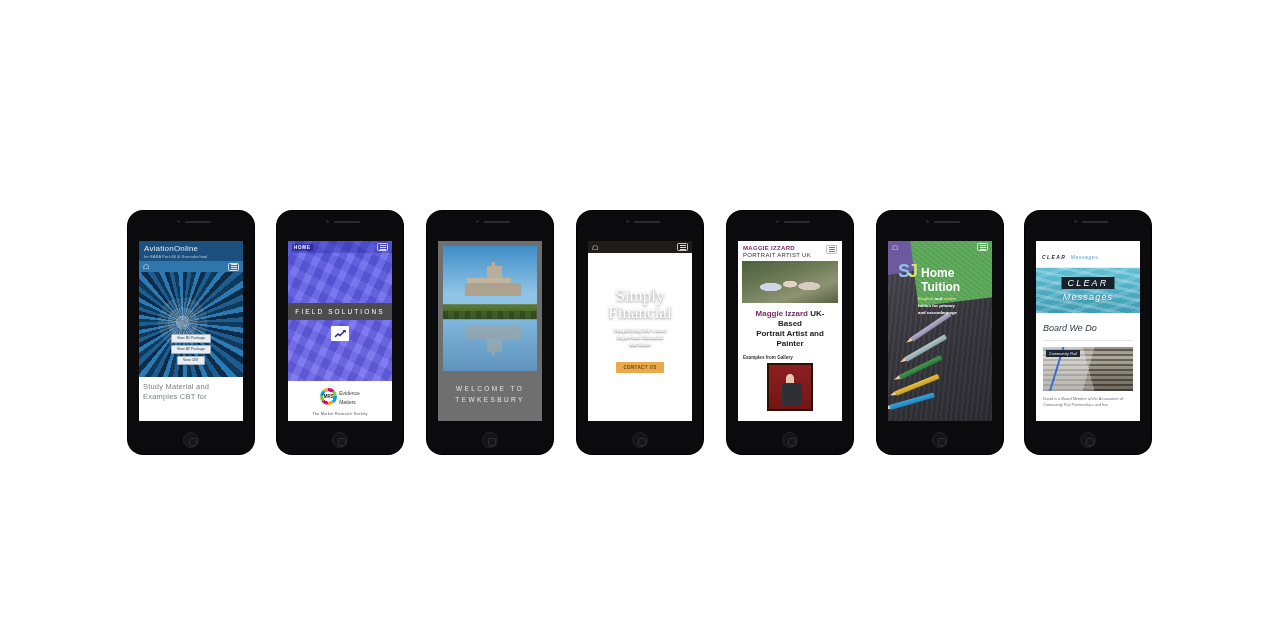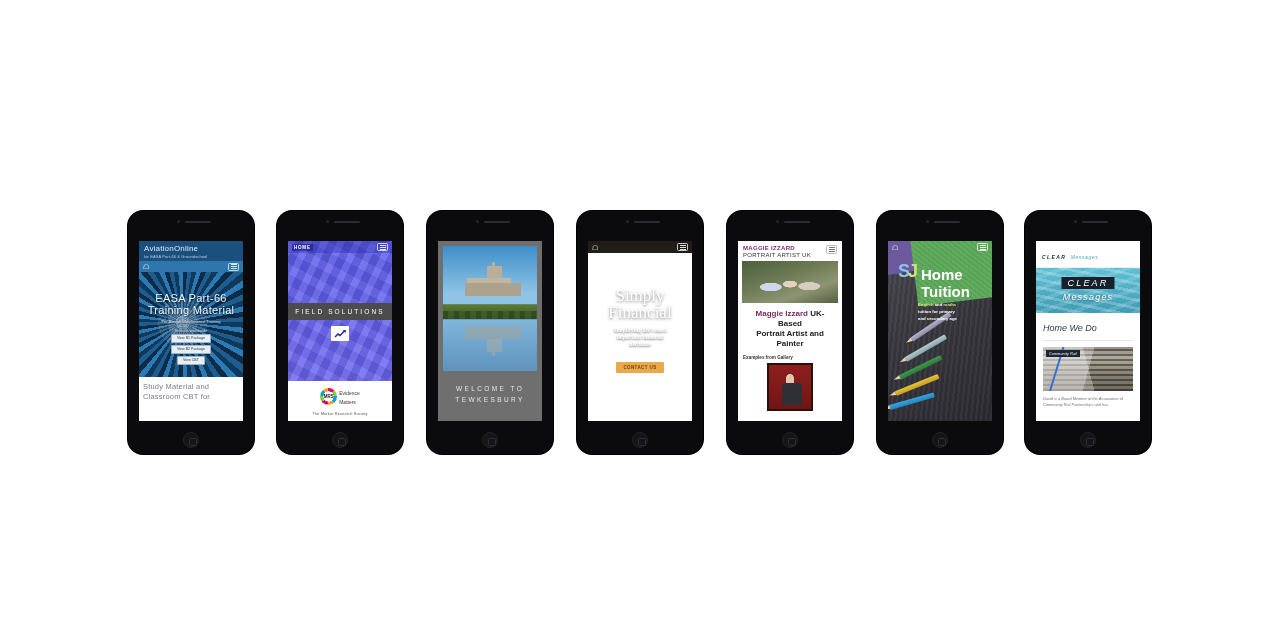--- a/index.html
+++ b/index.html
@@ -175,21 +175,21 @@
   .s6-purple{ position:absolute; top:0; left:0; width:44px; height:34px;
      background:#6d5a9e; transform:skewY(-9deg); transform-origin:left top; }
   .s6-green{ position:absolute; top:-6px; left:26px; width:92px; height:66px;
      background:#5aa757; transform:rotate(-7deg); }
   .s6-green::after{ content:""; position:absolute; inset:0;
      background:repeating-linear-gradient(45deg, rgba(255,255,255,.05) 0 2px, rgba(0,0,0,.03) 2px 4px); }
   .s6-txt{ position:absolute; top:22px; left:10px; z-index:3; }
   .s6-logo{ display:flex; align-items:flex-start; }
   .s6-s{ font-size:18px; line-height:16px; color:#8cc3e8; font-weight:bold; }
   .s6-j{ font-size:18px; line-height:16px; color:#cfe07a; font-weight:bold; margin-left:-2px; }
-  .s6-title{ font-size:15px; color:#fff; font-weight:bold; margin-left:3px; margin-top:3px; }
+  .s6-title{ font-size:12px; color:#fff; font-weight:bold; margin-left:3px; margin-top:3px; }
   .s6-l1{ margin-top:2px; margin-left:20px; font-size:4.3px; color:#fff; font-weight:bold; }
   .s6-l1 b{ color:#cfe07a; }
   .s6-l2{ margin-left:20px; font-size:4.3px; color:#fff; margin-top:2px; font-weight:bold; }
   .s6-l3{ margin-left:20px; font-size:4.3px; color:#fff; margin-top:2px; font-weight:bold; }
   .pencil{ position:absolute; width:46px; height:5px; border-radius:0 1px 1px 0;
      transform-origin:left center; }
   .pencil::before{ content:""; position:absolute; left:-7px; top:0;
      border-top:2.5px solid transparent; border-bottom:2.5px solid transparent;
      border-right:7px solid #e8c9a8; }
   .pencil::after{ content:""; position:absolute; left:-7px; top:1.6px;
@@ -244,35 +244,29 @@
       </div>
       <div class="s1-nav sitebar">
         <span class="homeglyph">☖</span>
         <span class="burger">
             <i></i>
             <i></i>
             <i></i>
           </span>
       </div>
       <div class="s1-hero">
-        <div class="s1-herotext">
-          <div class="s1-h1">EASA Part-66</div>
-          <div class="s1-h1">Training Material</div>
-          <div class="s1-h2">For Aircraft Maintenance Training</div>
-          <div class="s1-h2">Schools worldwide</div>
-        </div>
         <div class="s1-btns">
           <span class="s1-btn">View B1 Package</span>
           <span class="s1-btn">View B2 Package</span>
           <span class="s1-btn">View CBT</span>
         </div>
       </div>
       <div class="s1-foot">
         <div>Study Material and</div>
-        <div>Classroom CBT for</div>
+        <div>Examples CBT for</div>
       </div>
     </div>
     <div class="home"></div>
   </div>
 
   <div class="phone" style="left:277px">
     <div class="notch">
       <div class="cam"></div>
       <div class="speaker"></div>
     </div>
@@ -447,21 +441,21 @@
     <div class="screen">
       <div class="s7">
         <div class="s7-head">
           <span class="s7-c">CLEAR</span>
           <span class="s7-m">Messages</span>
         </div>
         <div class="s7-hero">
           <span class="s7-badge">CLEAR</span>
           <span class="s7-badge2">Messages</span>
         </div>
-        <div class="s7-h2">Home We Do</div>
+        <div class="s7-h2">Board We Do</div>
         <div class="s7-rule"></div>
         <div class="s7-img">
           <div class="s7-rail"></div>
           <div class="s7-blue"></div>
           <span class="s7-tag">Community Rail</span>
         </div>
         <div class="s7-body">
           <span>David is a Board Member of the Association</span>
           <span>of Community Rail Partnerships and has</span>
         </div>

